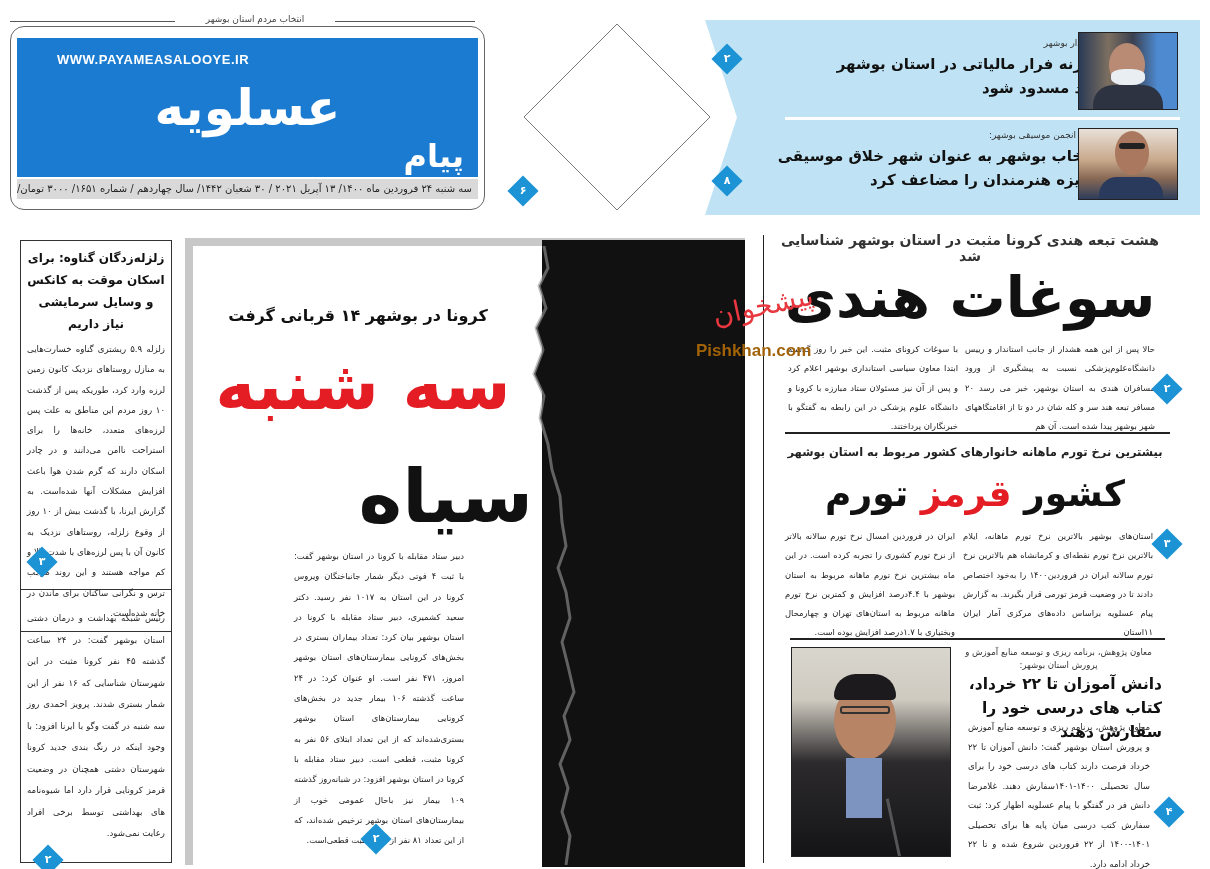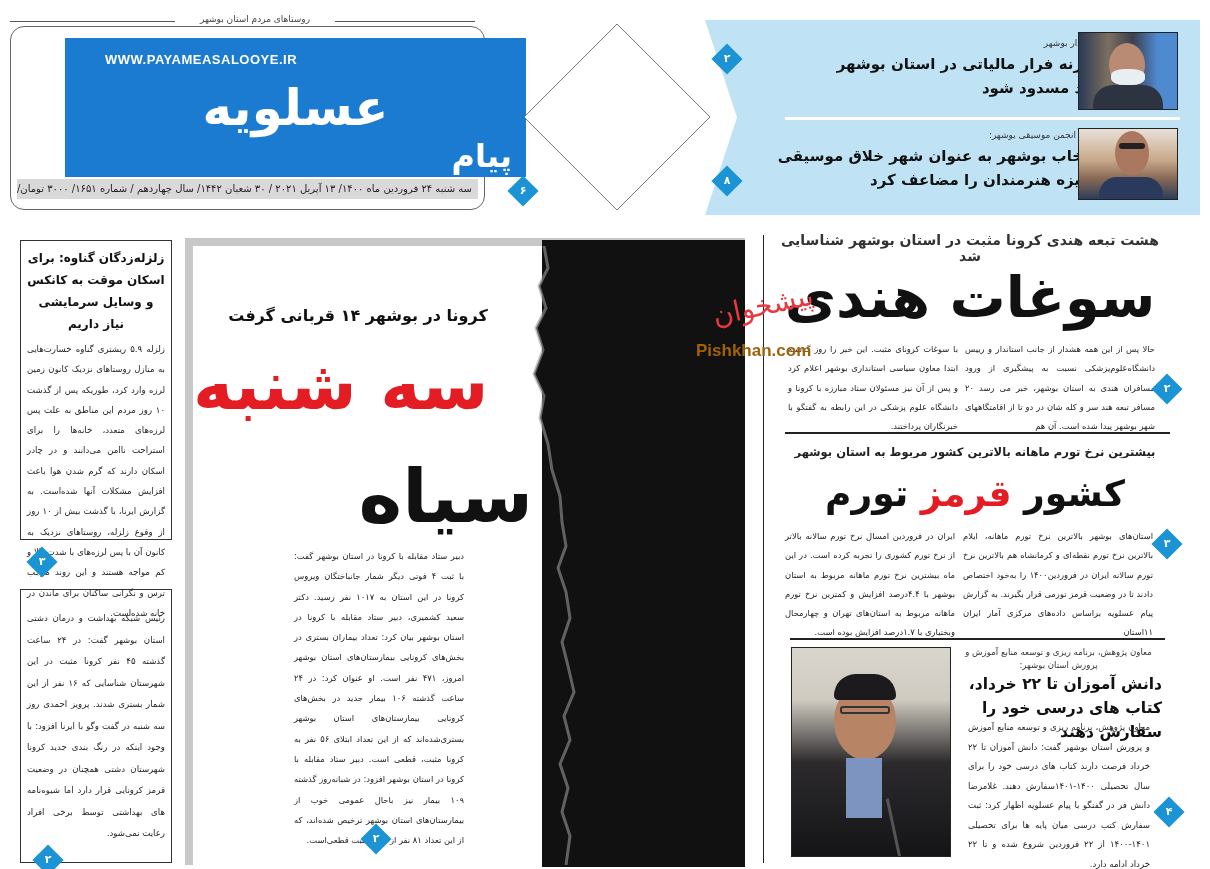--- a/index.html
+++ b/index.html
@@ -5,21 +5,21 @@
   * { box-sizing: border-box; margin: 0; padding: 0; }
   html, body { width: 1210px; height: 869px; background: #ffffff; overflow: hidden; }
   body { position: relative; font-family: "DejaVu Sans", sans-serif; color: #1a1a1a; direction: rtl; }
   .abs { position: absolute; }
 
   
   #tagline-row { left: 10px; top: 14px; width: 475px; height: 14px; }
   #tagline-row .line { position: absolute; top: 7px; height: 1px; background: #555; }
   #tagline { position: absolute; left: 170px; top: 0; width: 150px; text-align: center; font-size: 9px; color: #444; letter-spacing: 1px; background:#fff; }
   #masthead { left: 10px; top: 26px; width: 475px; height: 184px; border: 1px solid #666; border-radius: 14px; }
-  #logo-box { position: absolute; left: 6px; top: 11px; width: 461px; height: 139px; background: #1b7bd0; overflow: hidden; margin-left: 48px; }
+  #logo-box { position: absolute; left: 6px; top: 11px; width: 461px; height: 139px; background: #1b7bd0; overflow: hidden; }
   #logo-url { position: absolute; left: 40px; top: 14px; font-family: "Liberation Sans", sans-serif; font-weight: bold; font-size: 13px; color: #ffffff; direction: ltr; letter-spacing: 0.5px; }
   #logo-main { position: absolute; left: 0; right: 0; top: 20px; text-align: center; font-family: "DejaVu Sans", sans-serif; font-weight: bold; font-size: 50px; color: #ffffff; line-height: 100px; letter-spacing: -2px; }
   #logo-sub { position: absolute; right: 14px; bottom: 2px; font-weight: bold; font-size: 32px; color: #ffffff; }
   #issue-bar { position: absolute; left: 6px; top: 152px; width: 461px; height: 20px; background: #d9d9d9; font-size: 10px; line-height: 20px; padding-right: 6px; color: #222; white-space: nowrap; overflow: hidden; }
 
   
   #teaser { left: 492px; top: 22px; width: 240px; height: 188px; }
   #teaser-diamond { position: absolute; left: 30px; top: 0; width: 190px; height: 190px; }
   #teaser-title { position: absolute; left: 20px; top: 50px; width: 170px; text-align: center; font-weight: bold; font-size: 22px; line-height: 38px; color: #111; }
 
@@ -42,21 +42,21 @@
   .left-box { position: absolute; left: 20px; width: 152px; border: 1px solid #333; padding: 6px 6px; }
   .left-box .lb-title { font-weight: bold; font-size: 12px; line-height: 22px; text-align: center; color: #111; }
   .left-box .lb-body { font-size: 8.6px; line-height: 20.5px; text-align: justify; color: #222; margin-top: 6px; }
 
   
   #feature { left: 185px; top: 238px; width: 560px; height: 627px; background: #c8c8c8; }
   #feature-white { position: absolute; left: 8px; top: 8px; width: 552px; height: 619px; background: #ffffff; }
   #feature-black { position: absolute; left: 357px; top: 2px; width: 203px; height: 627px; background: #111111; }
   #feature-tear { position: absolute; left: 330px; top: 0; width: 60px; height: 619px; }
   #feature-kicker { position: absolute; left: 0; width: 330px; top: 60px; text-align: center; font-weight: bold; font-size: 16px; color: #111; }
-  #feature-red { position: absolute; left: 0; width: 340px; top: 95px; text-align: left; font-weight: bold; font-size: 68px; color: #e31d23; line-height: 90px; letter-spacing: -3px; }
+  #feature-red { position: absolute; left: 0; width: 340px; top: 95px; text-align: center; font-weight: bold; font-size: 68px; color: #e31d23; line-height: 90px; letter-spacing: -3px; }
   #feature-black-word { position: absolute; left: 0; width: 340px; top: 200px; text-align: right; font-weight: bold; font-size: 74px; color: #111; line-height: 100px; letter-spacing: -3px; }
   #feature-body { position: absolute; left: 101px; top: 300px; width: 170px; font-size: 8.4px; line-height: 20.3px; text-align: justify; color: #222; }
 
   
   #vrule { left: 763px; top: 235px; width: 1px; height: 628px; background: #222; }
   #hindi-kicker { left: 770px; top: 232px; width: 400px; text-align: center; font-weight: bold; font-size: 14px; color: #333; }
   #hindi-title { left: 770px; top: 258px; width: 400px; text-align: center; font-weight: bold; font-size: 56px; line-height: 80px; color: #111; letter-spacing: -2px; }
   .col-text { position: absolute; font-size: 8.4px; line-height: 19.3px; text-align: justify; color: #222; }
   .hr { position: absolute; height: 2px; background: #222; }
   #inflation-kicker { left: 775px; top: 445px; width: 400px; text-align: center; font-weight: bold; font-size: 11.5px; color: #222; }
@@ -72,21 +72,21 @@
   #watermark { left: 690px; top: 293px; width: 130px; height: 75px; direction: ltr; }
   #wm-fa { position: absolute; left: 22px; top: -4px; font-family: "DejaVu Serif", serif; font-size: 28px; color: #e8373f; transform: rotate(-12deg); }
   #wm-en { position: absolute; left: 6px; top: 48px; font-family: "Liberation Sans", sans-serif; font-weight: bold; font-size: 17px; color: #a16207; }
 </style>
 </head>
 <body>
 
 <div class="abs" id="tagline-row">
   <div class="line" style="left:0;width:165px;"></div>
   <div class="line" style="left:325px;width:140px;"></div>
-  <div id="tagline">روستاهای مردم استان بوشهر</div>
+  <div id="tagline">انتخاب مردم استان بوشهر</div>
 </div>
 
 <div class="abs" id="masthead">
   <div id="logo-box">
     <div id="logo-url">WWW.PAYAMEASALOOYE.IR</div>
     <div id="logo-main">عسلویه</div>
     <div id="logo-sub">پیام</div>
   </div>
   <div id="issue-bar">سه شنبه ۲۴ فروردین ماه ۱۴۰۰/ ۱۳ آپریل ۲۰۲۱ / ۳۰ شعبان ۱۴۴۲/ سال چهاردهم / شماره ۱۶۵۱/ ۳۰۰۰ تومان/ ۸ صفحه</div>
 </div>
@@ -124,21 +124,21 @@
 </div>
 <div class="badge" style="left:716px;top:170px;">
     <span>۸</span>
   </div>
 <div class="photo" id="photo-music">
   <div class="face" style="left:36px;top:2px;width:34px;height:44px;background:#a9785e;"></div>
   <div style="position:absolute;left:40px;top:14px;width:26px;height:6px;background:#222;border-radius:3px;"></div>
   <div style="position:absolute;left:20px;top:48px;width:64px;height:24px;background:#2a3a5c;border-radius:18px 18px 0 0;"></div>
 </div>
 
-<div class="left-box" style="top:240px;height:300px;">
+<div class="left-box" style="top:240px;height:392px;">
   <div class="lb-title">زلزله‌زدگان گناوه: برای اسکان موقت به کانکس و وسایل سرمایشی نیاز داریم</div>
   <div class="lb-body" style="margin-top:4px;line-height:20.3px;">زلزله ۵.۹ ریشتری گناوه خسارت‌هایی به منازل روستاهای نزدیک کانون زمین لرزه وارد کرد، طوریکه پس از گذشت ۱۰ روز مردم این مناطق به علت پس لرزه‌های متعدد، خانه‌ها را برای استراحت ناامن می‌دانند و در چادر اسکان دارند که گرم شدن هوا باعث افزایش مشکلات آنها شده‌است. به گزارش ایرنا، با گذشت بیش از ۱۰ روز از وقوع زلزله، روستاهای نزدیک به کانون آن با پس لرزه‌های با شدت بالا و کم مواجه هستند و این روند موجب ترس و نگرانی ساکنان برای ماندن در خانه شده‌است.</div>
 </div>
 <div class="badge" style="left:31px;top:551px;">
     <span>۳</span>
   </div>
 
 <div class="left-box" style="top:589px;height:274px;">
   <div class="lb-body" style="margin-top:12px;line-height:21.5px;">رئیس شبکه بهداشت و درمان دشتی استان بوشهر گفت: در ۲۴ ساعت گذشته ۴۵ نفر کرونا مثبت در این شهرستان شناسایی که ۱۶ نفر از این شمار بستری شدند. پرویز احمدی روز سه شنبه در گفت وگو با ایرنا افزود: با وجود اینکه در رنگ بندی جدید کرونا شهرستان دشتی همچنان در وضعیت قرمز کرونایی قرار دارد اما شیوه‌نامه های بهداشتی توسط برخی افراد رعایت نمی‌شود.</div>
 </div>
@@ -167,21 +167,21 @@
 
 <div class="abs" id="hindi-kicker">هشت تبعه هندی کرونا مثبت در استان بوشهر شناسایی شد</div>
 <div class="abs" id="hindi-title">سوغات هندی</div>
 <div class="col-text" style="left:965px;top:340px;width:190px;">حالا پس از این همه هشدار از جانب استاندار و رییس دانشگاه‌علوم‌پزشکی نسبت به پیشگیری از ورود مسافران هندی به استان بوشهر، خبر می رسد ۲۰ مسافر تبعه هند سر و کله شان در دو تا از اقامتگاههای شهر بوشهر پیدا شده است. آن هم</div>
 <div class="col-text" style="left:788px;top:340px;width:170px;">با سوغات کرونای مثبت. این خبر را روز گذشته ابتدا معاون سیاسی استانداری بوشهر اعلام کرد و پس از آن نیز مسئولان ستاد مبارزه با کرونا و دانشگاه علوم پزشکی در این رابطه به گفتگو با خبرنگاران پرداختند.</div>
 <div class="badge" style="left:1156px;top:378px;">
     <span>۲</span>
   </div>
 <div class="hr" style="left:785px;top:432px;width:385px;"></div>
 
-<div class="abs" id="inflation-kicker">بیشترین نرخ تورم ماهانه بالاترین کشور مربوط به استان بوشهر</div>
+<div class="abs" id="inflation-kicker">بیشترین نرخ تورم ماهانه خانوارهای کشور مربوط به استان بوشهر</div>
 <div class="abs" id="inflation-title">
   <span>کشور</span>
   <span class="red">قرمز</span>
   <span>تورم</span>
 </div>
 <div class="col-text" style="left:963px;top:527px;width:190px;">استان‌های بوشهر بالاترین نرخ تورم ماهانه، ایلام بالاترین نرخ تورم نقطه‌ای و کرمانشاه هم بالاترین نرخ تورم سالانه ایران در فروردین۱۴۰۰ را به‌خود اختصاص دادند تا در وضعیت قرمز تورمی قرار بگیرند. به گزارش پیام عسلویه براساس داده‌های مرکزی آمار ایران ۱۱استان</div>
 <div class="col-text" style="left:785px;top:527px;width:170px;">ایران در فروردین امسال نرخ تورم سالانه بالاتر از نرخ تورم کشوری را تجربه کرده است. در این ماه بیشترین نرخ تورم ماهانه مربوط به استان بوشهر با ۴.۴درصد افزایش و کمترین نرخ تورم ماهانه مربوط به استان‌های تهران و چهارمحال وبختیاری با ۱.۷درصد افزایش بوده است.</div>
 <div class="badge" style="left:1156px;top:533px;">
     <span>۳</span>
   </div>

